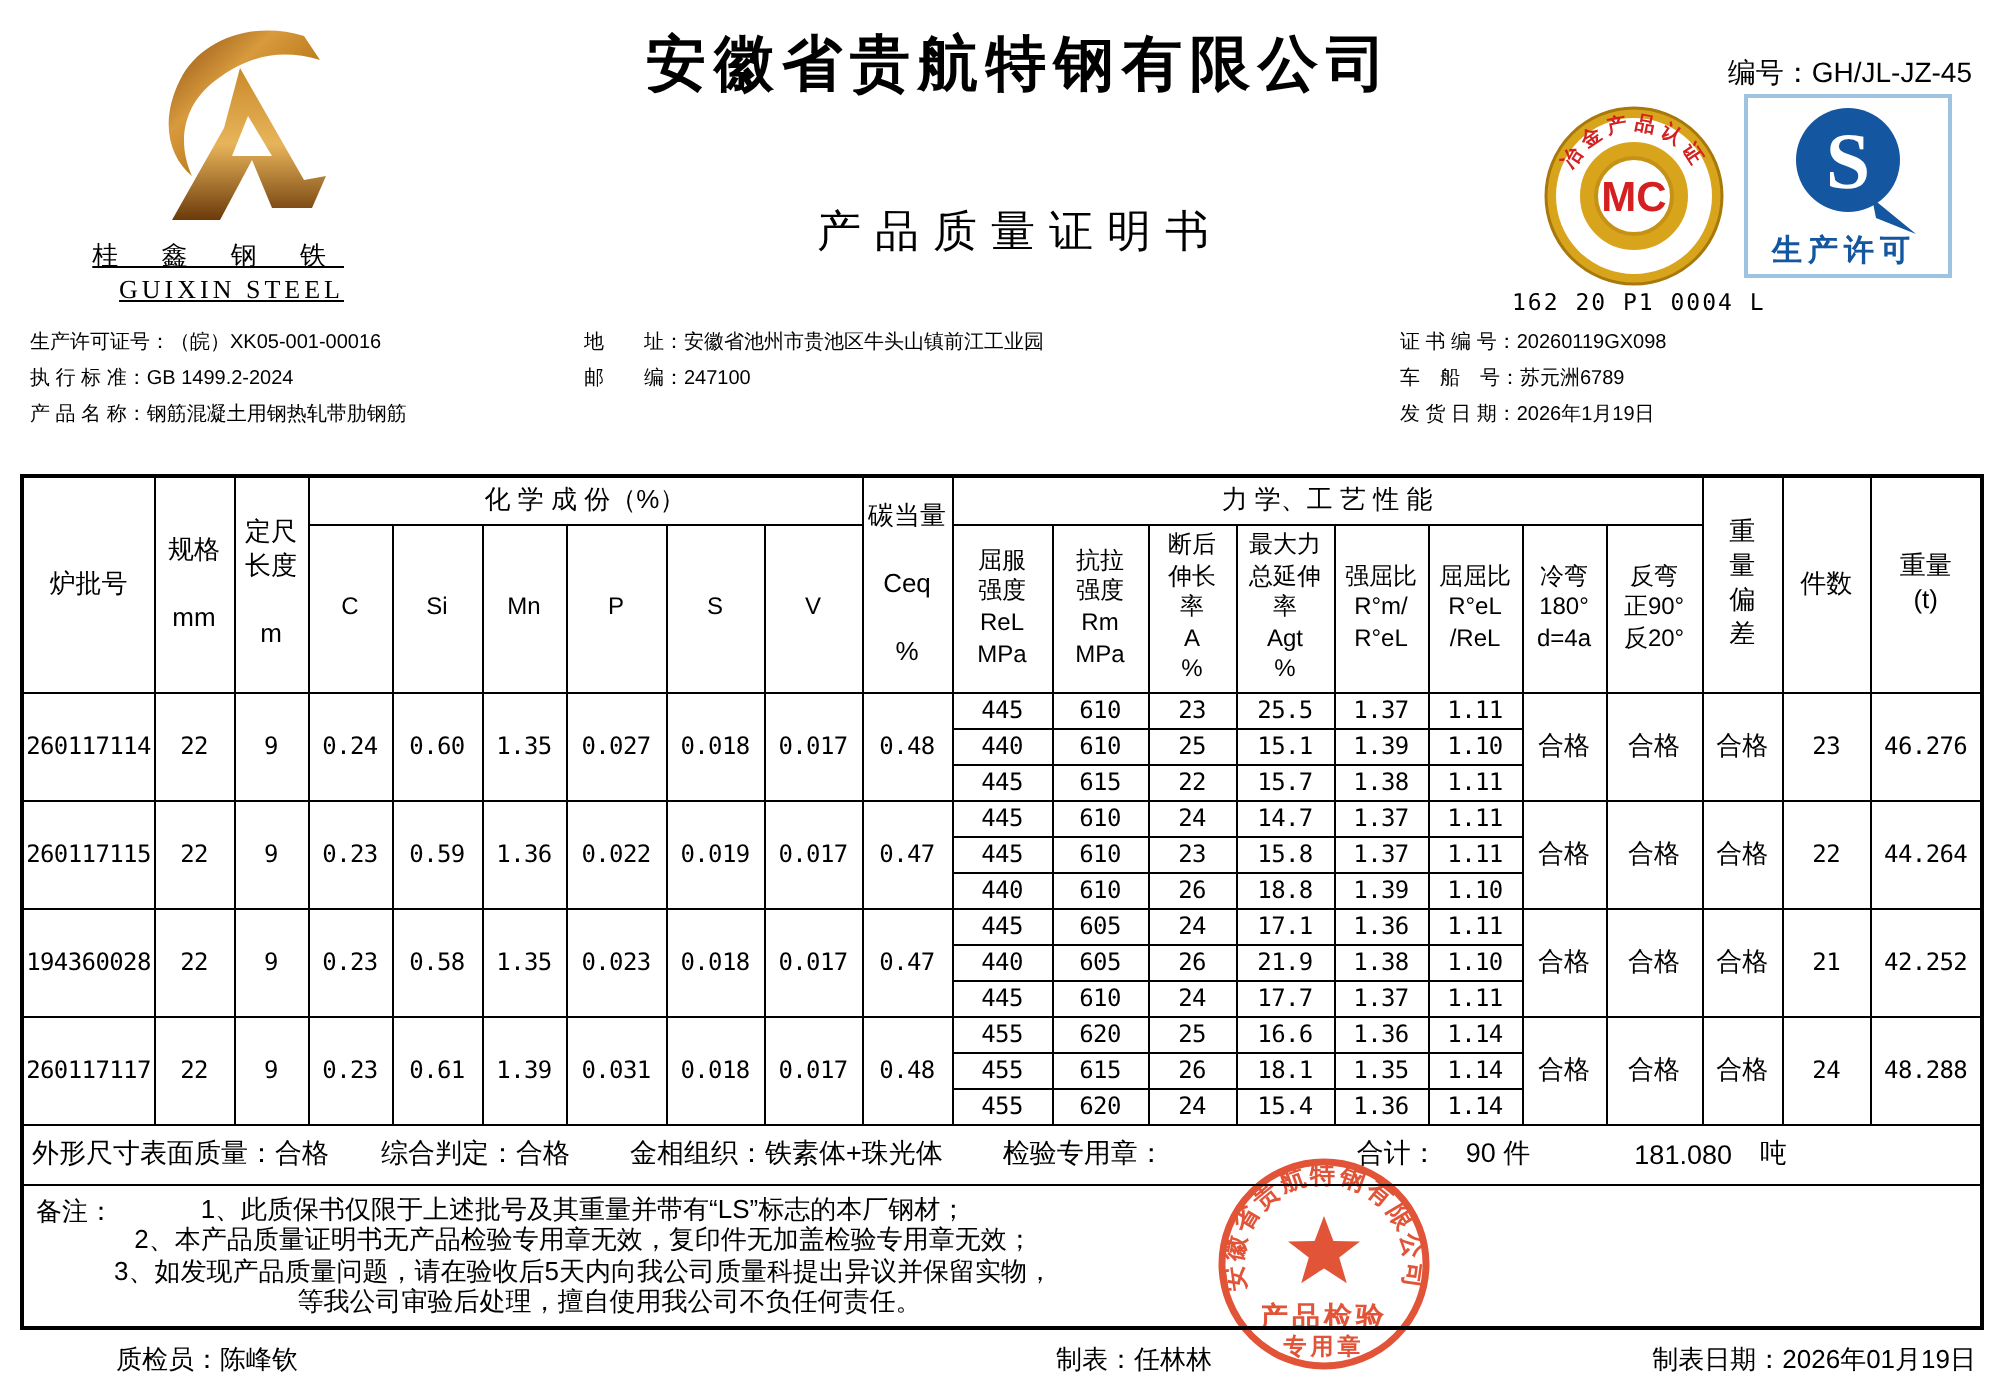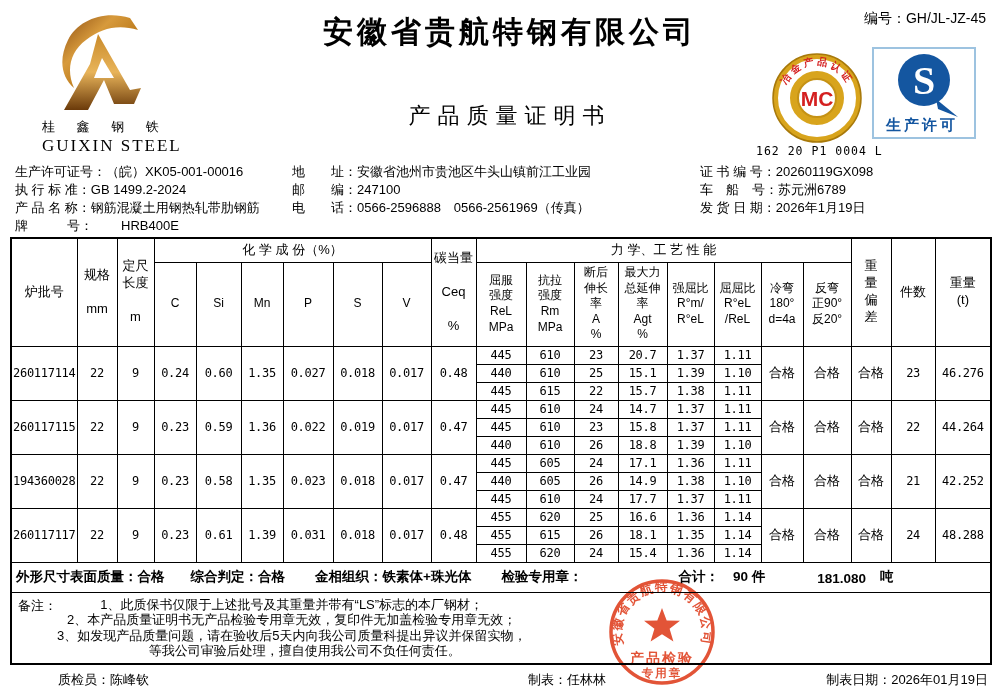--- a/index.html
+++ b/index.html
@@ -4,54 +4,54 @@
 <style>
   * { margin:0; padding:0; box-sizing:border-box; }
   html,body { width:1000px; height:694px; background:#fff; color:#000;
     font-family:"Liberation Sans","DejaVu Sans",sans-serif; }
   .page { position:relative; width:1000px; height:694px; overflow:hidden; background:#fff; }
 
   
   .title-wrap { position:absolute; left:210px; top:12px; width:600px; text-align:center; }
   .company-title { font-family:"Liberation Serif","DejaVu Serif",serif; font-size:30px; letter-spacing:4px; font-weight:600; }
   .doc-title { font-family:"Liberation Serif","DejaVu Serif",serif; font-size:22px; letter-spacing:7px; margin-top:48px; }
-  .doc-no { position:absolute; right:14px; top:10px; font-size:14px; }
-
-  .guixin { position:absolute; left:42px; top:12px; width:130px; text-align:left; }
+  .doc-no { position:absolute; right:14px; top:28px; font-size:14px; }
+
+  .guixin { position:absolute; left:42px; top:12px; width:130px; text-align:right;text-decoration:underline; }
   .guixin-cn { font-size:13px; letter-spacing:9px; margin-top:2px; white-space:nowrap; }
-  .guixin-en { font-size:17px; letter-spacing:2px; font-family:"Liberation Serif",serif; white-space:nowrap; }
+  .guixin-en { font-size:13px; letter-spacing:2px; font-family:"Liberation Serif",serif; white-space:nowrap; }
 
   .mc-logo { position:absolute; left:771px; top:52px; }
   .mc-cert-no { position:absolute; left:756px; top:144px; width:150px; 
     font-size:11.5px; letter-spacing:1px; font-family:"DejaVu Sans Mono",monospace; white-space:nowrap; }
   .q-logo { position:absolute; left:872px; top:47px; }
 
   
-  .info { position:absolute; top:163px; font-size:13px; line-height:18px; white-space:nowrap; }
+  .info { position:absolute; top:163px; font-size:10px; line-height:18px; white-space:nowrap; }
   .info .lbl { }
   .info-col1 { left:15px; }
   .info-col2 { left:292px; }
   .info-col3 { left:700px; }
   .info-col1 .info-row:nth-child(4) .val { padding-left:28px; }
 
   
   table.main { position:absolute; left:10px; top:237px; width:980px;
     border-collapse:collapse; table-layout:fixed; border:2px solid #000; }
   table.main th, table.main td { border:1px solid #000; text-align:center; vertical-align:middle;
     font-weight:normal; padding:0 1px; overflow:hidden; }
   .hdr { white-space:pre-line; line-height:1.3; font-size:12px; }
   tr.group-row th { height:24px; font-size:13px; }
   tr.sub-row th { height:84px; }
   tbody tr.data { height:18px; }
   tbody td { font-size:13px; }
   td.mono { font-family:"DejaVu Sans Mono","Liberation Mono",monospace; font-size:12px; letter-spacing:-0.3px; }
   td.cn { font-size:13px; }
 
   .summary-cell { height:30px; text-align:left !important; font-size:13.5px; padding:0 4px !important; }
-  .summary-flex { display:flex; align-items:flex-end; white-space:nowrap;font-weight:bold; }
+  .summary-flex { display:flex; align-items:center; white-space:nowrap; }
   .summary-flex .gap-s { width:26px; } .summary-flex .gap-m { width:30px; }
   .summary-flex .gap-stamp { width:96px; } .summary-flex .gap-w { width:52px; }
   .summary-flex .gap-u { width:14px; }
 
   .remarks-cell { height:64px; text-align:center; vertical-align:top !important;
     padding:4px 6px !important; font-size:13px; }
   .remarks-flex { display:flex; }
   .remarks-lines { line-height:15.5px; }
   .remarks-lines .indent { padding-left:26px; }
 
@@ -124,26 +124,24 @@
       <text x="52" y="47" text-anchor="middle" font-size="40" font-weight="bold" fill="#fff" font-family="Liberation Serif, DejaVu Serif, serif">S</text>
       <path d="M 64,52 L 86,70 L 66,62 Z" fill="#1456a0"></path>
       <text x="50" y="83" text-anchor="middle" font-size="15" font-weight="bold" fill="#1456a0" letter-spacing="3">生产许可</text>
     </svg>
   </div>
 
   <div class="info info-col1">
     <div class="info-row"><span class="lbl">生产许可证号：</span><span class="val">（皖）XK05-001-00016</span></div>
     <div class="info-row"><span class="lbl">执 行 标 准：</span><span class="val">GB 1499.2-2024</span></div>
     <div class="info-row"><span class="lbl">产 品 名 称：</span><span class="val">钢筋混凝土用钢热轧带肋钢筋</span></div>
-    <div class="info-row"><span class="lbl">牌　　　号：</span><span class="val">HRB400E</span></div>
   </div>
   <div class="info info-col2">
     <div class="info-row"><span class="lbl">地　　址：</span><span class="val">安徽省池州市贵池区牛头山镇前江工业园</span></div>
     <div class="info-row"><span class="lbl">邮　　编：</span><span class="val">247100</span></div>
-    <div class="info-row"><span class="lbl">电　　话：</span><span class="val">0566-2596888　0566-2561969（传真）</span></div>
   </div>
   <div class="info info-col3">
     <div class="info-row"><span class="lbl">证 书 编 号：</span><span class="val">20260119GX098</span></div>
     <div class="info-row"><span class="lbl">车　船　号：</span><span class="val">苏元洲6789</span></div>
     <div class="info-row"><span class="lbl">发 货 日 期：</span><span class="val">2026年1月19日</span></div>
   </div>
 
   <table class="main">
     <colgroup>
       <col style="width:66px">
@@ -241,21 +239,21 @@
         <td rowspan="3" class="mono">0.24</td>
         <td rowspan="3" class="mono">0.60</td>
         <td rowspan="3" class="mono">1.35</td>
         <td rowspan="3" class="mono">0.027</td>
         <td rowspan="3" class="mono">0.018</td>
         <td rowspan="3" class="mono">0.017</td>
         <td rowspan="3" class="mono">0.48</td>
         <td class="mono">445</td>
         <td class="mono">610</td>
         <td class="mono">23</td>
-        <td class="mono">20.7</td>
+        <td class="mono">25.5</td>
         <td class="mono">1.37</td>
         <td class="mono">1.11</td>
         <td rowspan="3" class="cn">合格</td>
         <td rowspan="3" class="cn">合格</td>
         <td rowspan="3" class="cn">合格</td>
         <td rowspan="3" class="mono">23</td>
         <td rowspan="3" class="mono">46.276</td>
       </tr>
       <tr class="data">
         <td class="mono">440</td>
@@ -334,21 +332,21 @@
         <td rowspan="3" class="cn">合格</td>
         <td rowspan="3" class="cn">合格</td>
         <td rowspan="3" class="cn">合格</td>
         <td rowspan="3" class="mono">21</td>
         <td rowspan="3" class="mono">42.252</td>
       </tr>
       <tr class="data">
         <td class="mono">440</td>
         <td class="mono">605</td>
         <td class="mono">26</td>
-        <td class="mono">14.9</td>
+        <td class="mono">21.9</td>
         <td class="mono">1.38</td>
         <td class="mono">1.10</td>
       </tr>
       <tr class="data">
         <td class="mono">445</td>
         <td class="mono">610</td>
         <td class="mono">24</td>
         <td class="mono">17.7</td>
         <td class="mono">1.37</td>
         <td class="mono">1.11</td>

